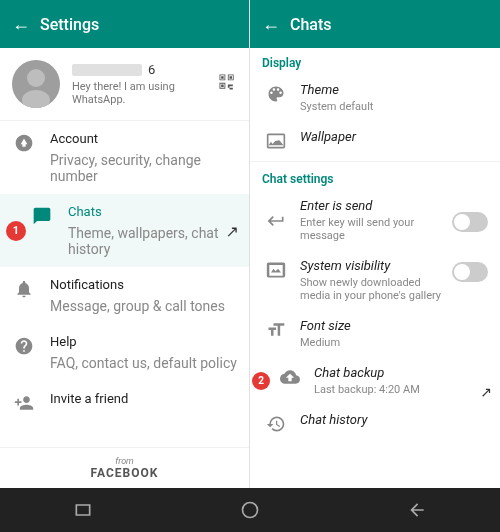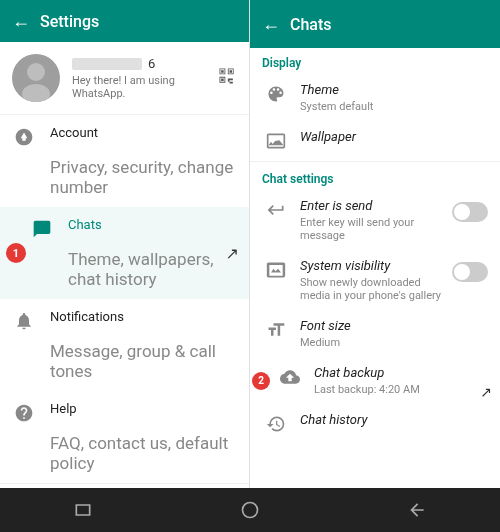--- a/index.html
+++ b/index.html
@@ -146,23 +146,23 @@
       flex: 1;
     }
 
     .menu-title {
       font-size: 13px;
       color: #222;
       font-weight: 400;
     }
 
     .menu-subtitle {
-      font-size: 17px;
+      font-size: 14px;
       color: #888;
-      margin-top: 17px;
+      margin-top: 6px;
     }
 
     .badge-circle {
       width: 20px;
       height: 20px;
       border-radius: 50%;
       background: #e53935;
       color: #fff;
       font-size: 11px;
       font-weight: bold;
@@ -405,20 +405,30 @@
         <svg viewBox="0 0 24 24">
             <path d="M12 2C6.48 2 2 6.48 2 12s4.48 10 10 10 10-4.48 10-10S17.52 2 12 2zm1 17h-2v-2h2v2zm2.07-7.75l-.9.92C13.45 12.9 13 13.5 13 15h-2v-.5c0-1.1.45-2.1 1.17-2.83l1.24-1.26c.37-.36.59-.86.59-1.41 0-1.1-.9-2-2-2s-2 .9-2 2H8c0-2.21 1.79-4 4-4s4 1.79 4 4c0 .88-.36 1.68-.93 2.25z"></path>
           </svg>
       </div>
       <div class="menu-text">
         <div class="menu-title">Help</div>
         <div class="menu-subtitle">FAQ, contact us, default policy</div>
       </div>
     </div>
 
+    <div class="menu-item">
+      <div class="menu-icon">
+        <svg viewBox="0 0 24 24">
+            <path d="M15 12c2.21 0 4-1.79 4-4s-1.79-4-4-4-4 1.79-4 4 1.79 4 4 4zm-9-2V7H4v3H1v2h3v3h2v-3h3v-2H6zm9 4c-2.67 0-8 1.34-8 4v2h16v-2c0-2.66-5.33-4-8-4z"></path>
+          </svg>
+      </div>
+      <div class="menu-text">
+        <div class="menu-title">Invite a friend</div>
+      </div>
+    </div>
 
     <div class="facebook-footer">
       <div class="facebook-from">from</div>
       <div class="facebook-label">FACEBOOK</div>
     </div>
   </div>
 
   <div class="right-panel">
 
     <div class="right-header">
@@ -448,21 +458,21 @@
       </div>
       <div class="right-item-text">
         <div class="right-item-title">Wallpaper</div>
       </div>
     </div>
 
     <div class="divider"></div>
 
     <div class="section-header">Chat settings</div>
 
-    <div class="right-item" style="justify-content:space-between; align-items:flex-start;">
+    <div class="right-item" style="justify-content:space-between; align-items:center;">
       <div class="right-item-icon">
         <svg viewBox="0 0 24 24">
             <path d="M19 7v4H5.83l3.58-3.59L8 6l-6 6 6 6 1.41-1.41L5.83 13H21V7z"></path>
           </svg>
       </div>
       <div class="right-item-text" style="flex:1;">
         <div class="right-item-title">Enter is send</div>
         <div class="right-item-subtitle">Enter key will send your message</div>
       </div>
       <div class="toggle-switch off" style="margin-top:4px;flex-shrink:0;">

